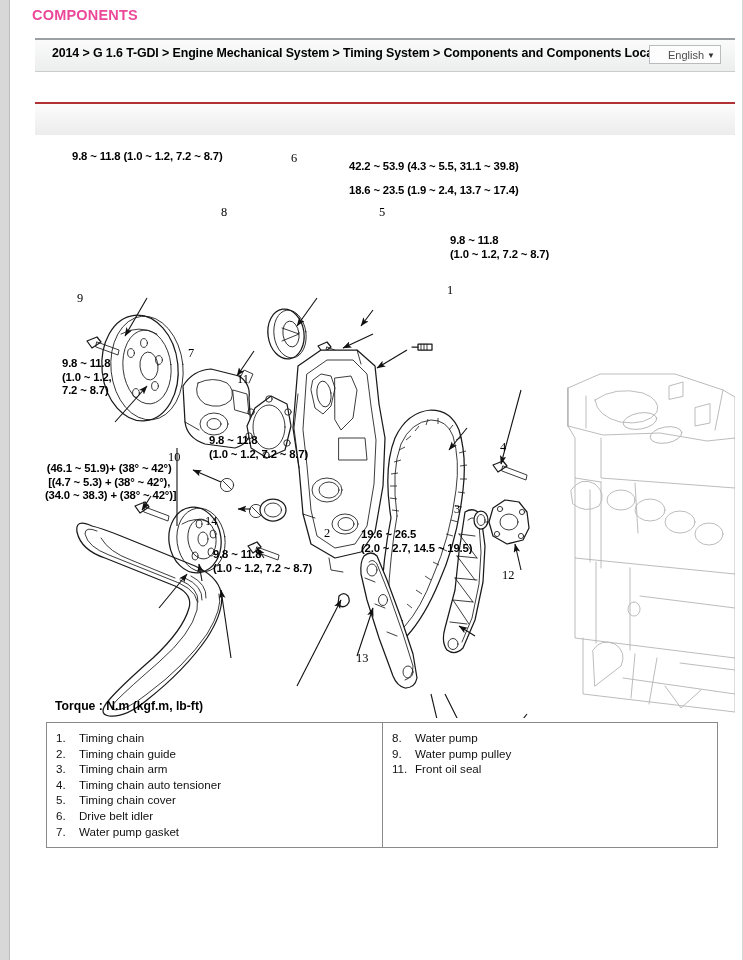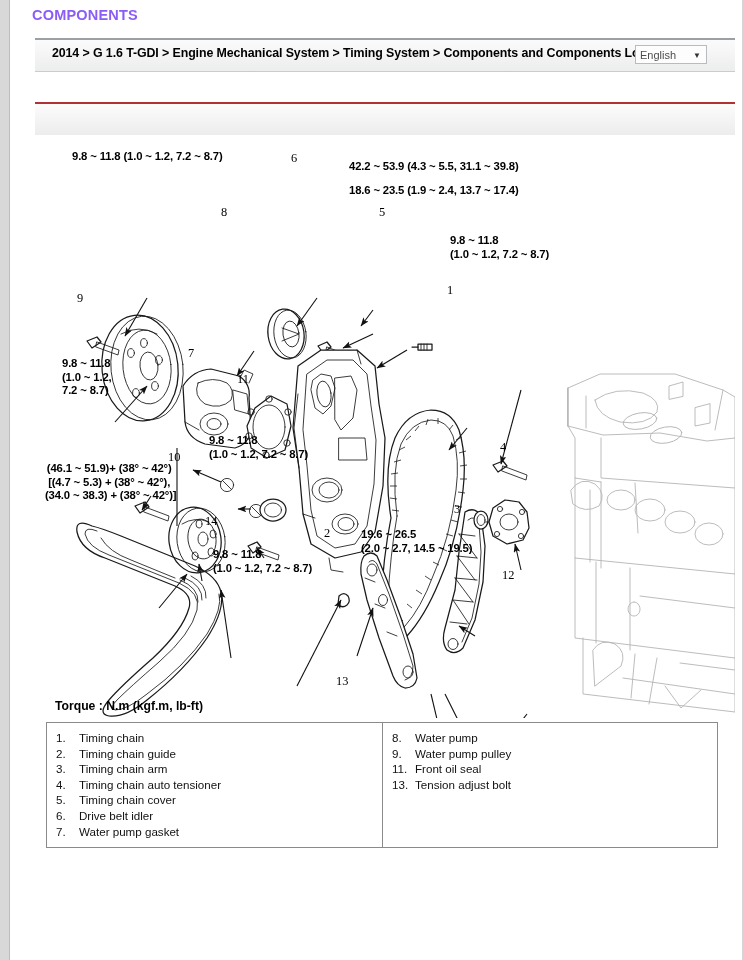--- a/index.html
+++ b/index.html
@@ -50,30 +50,30 @@
   .breadcrumb-text {
     font-size: 12.4px;
     font-weight: bold;
     line-height: 15.5px;
     letter-spacing: -0.1px;
     color: #000;
     max-width: 640px;
   }
   .lang-select {
     position: absolute;
-    right: 28px;
+    right: 14px;
     top: 5px;
     width: 72px;
     height: 19px;
     background: #fdfdfd;
     border: 1px solid #b9bcbe;
     font-size: 11px;
     color: #4d4d4d;
     line-height: 19px;
-    padding-left: 4px;
+    padding-left: 18px;
     box-sizing: border-box;
   }
   .lang-caret {
     position: absolute;
     right: 5px;
     top: 0;
     font-size: 8px;
     color: #333;
     line-height: 19px;
   }
@@ -88,21 +88,21 @@
     background: linear-gradient(#fcfcfc, #ececec);
     border-top: 2px solid #b03235;
     box-sizing: border-box;
   }
   .section-title {
     position: absolute;
     left: 22px;
     top: 7px;
     font-size: 14.5px;
     font-weight: bold;
-    color: #8b5cf6;
+    color: #ec4899;
     letter-spacing: 0.2px;
   }
 
   
   .diagram {
     position: absolute;
     left: 25px;
     top: 138px;
     width: 700px;
     height: 580px;
@@ -486,21 +486,21 @@
         <div class="dnum" style="left: 444px; top: 502px;">3</div>
         <div class="dnum" style="left: 490px; top: 440px;">4</div>
         <div class="dnum" style="left: 369px; top: 205px;">5</div>
         <div class="dnum" style="left: 281px; top: 151px;">6</div>
         <div class="dnum" style="left: 178px; top: 346px;">7</div>
         <div class="dnum" style="left: 211px; top: 205px;">8</div>
         <div class="dnum" style="left: 67px; top: 291px;">9</div>
         <div class="dnum" style="left: 158px; top: 450px;">10</div>
         <div class="dnum" style="left: 207px; top: 372px; margin-left: 20px;">11</div>
         <div class="dnum" style="left: 492px; top: 568px;">12</div>
-        <div class="dnum" style="left: 326px; top: 651px; margin-top: 23px;">13</div>
+        <div class="dnum" style="left: 346px; top: 651px;">13</div>
         <div class="dnum" style="left: 195px; top: 514px;">14</div>
       </div>
 
   <div class="torque-note">Torque : N.m (kgf.m, lb-ft)</div>
 
   <div class="parts-table">
     <div class="parts-col" id="parts-left">
           <div class="part-row">
             <span class="part-num">1.</span>
             <span class="part-label">Timing chain</span>
@@ -536,21 +536,17 @@
             <span class="part-label">Water pump</span>
           </div>
           <div class="part-row">
             <span class="part-num">9.</span>
             <span class="part-label">Water pump pulley</span>
           </div>
           <div class="part-row">
             <span class="part-num">11.</span>
             <span class="part-label">Front oil seal</span>
           </div>
-          <div class="part-row">
-            <span class="part-num">13.</span>
-            <span class="part-label">Tension adjust bolt</span>
-          </div>
         </div>
   </div>
 
 </div>
 </div>
 
 </body></html>

